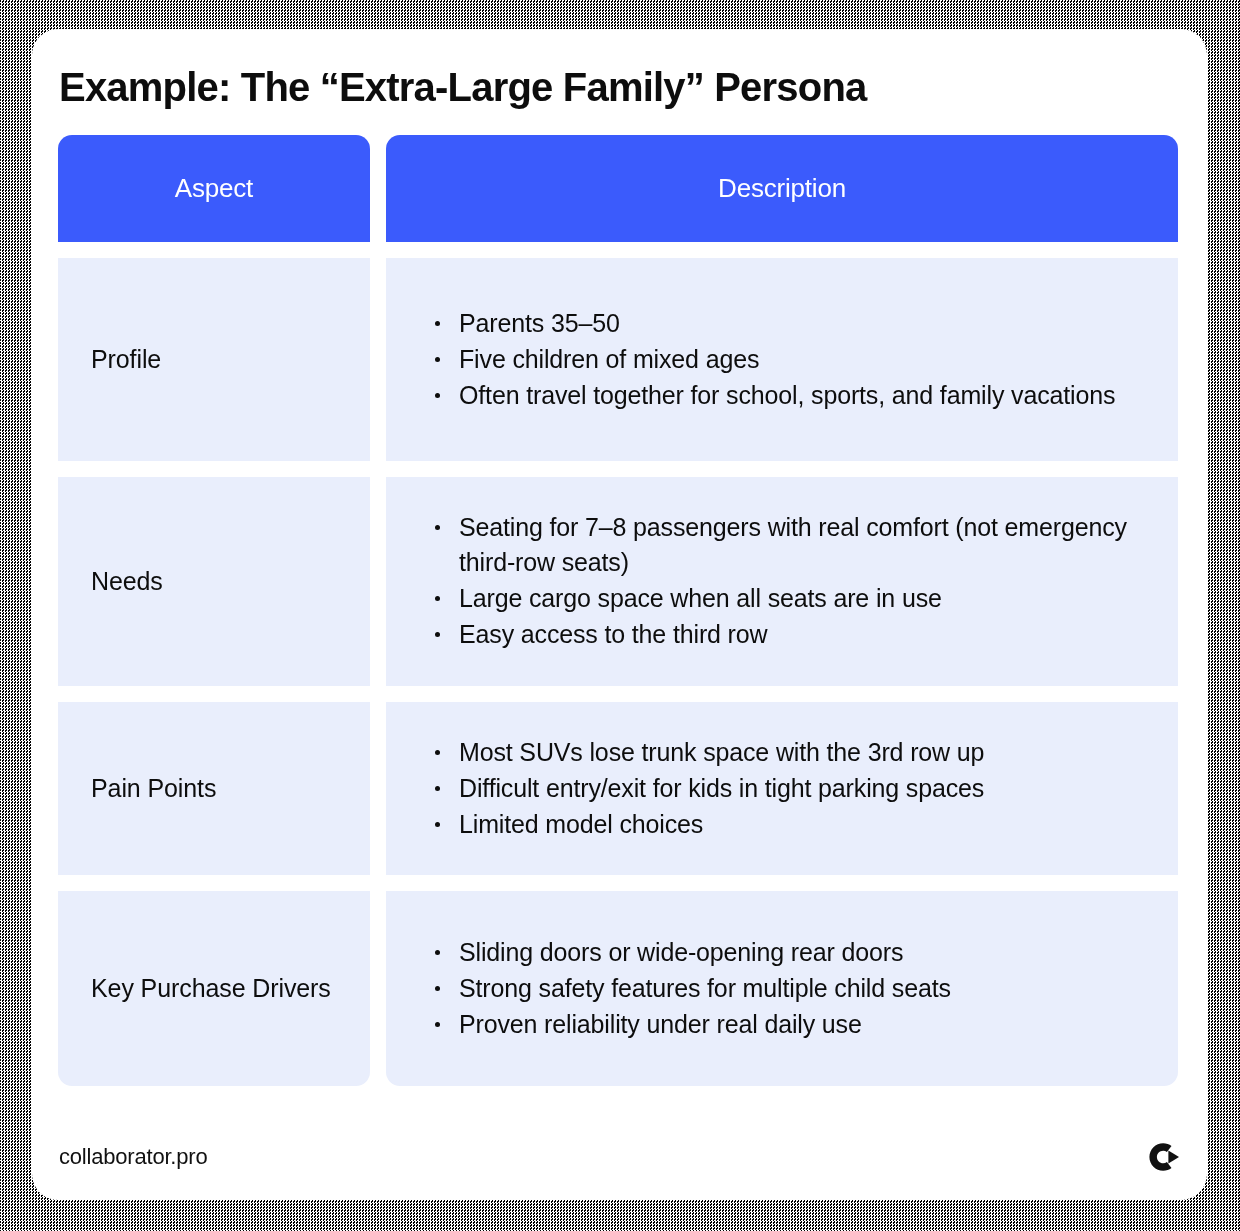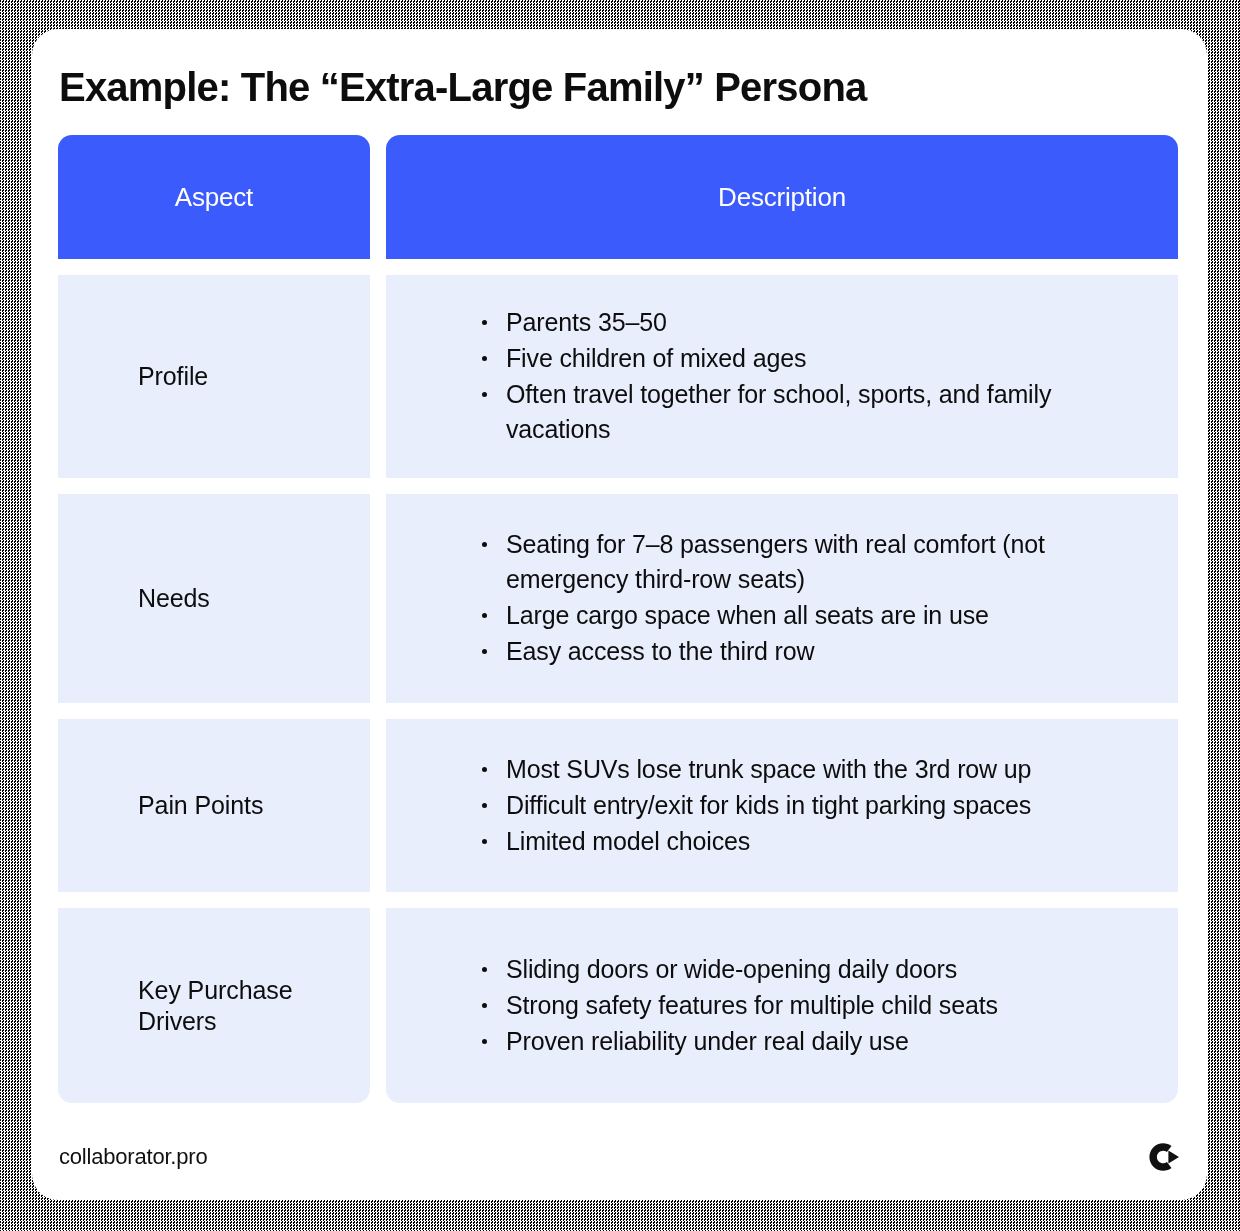--- a/index.html
+++ b/index.html
@@ -93,39 +93,38 @@
   .cell-desc {
     flex: 1 1 auto;
     display: flex;
     align-items: center;
   }
 
   
   .header-row .cell-aspect,
   .header-row .cell-desc {
     background: #3b5bfc;
-    height: 124px;
+    height: 107px;
     justify-content: center;
     align-items: center;
   }
   .header-row .cell-aspect { border-radius: 14px 14px 0 0; }
   .header-row .cell-desc   { border-radius: 14px 14px 0 0; }
 
   .header-label {
     color: #ffffff;
     font-size: 26px;
     font-weight: 500;
     letter-spacing: -0.2px;
   }
 
   
   .body-row .cell-aspect,
   .body-row .cell-desc {
     background: #e9eefc;
-    padding-left: 47px;
   }
 
   .body-row.row-0 .cell-aspect,
   .body-row.row-0 .cell-desc { height: 203px; }
   .body-row.row-1 .cell-aspect,
   .body-row.row-1 .cell-desc { height: 209px; }
   .body-row.row-2 .cell-aspect,
   .body-row.row-2 .cell-desc { height: 173px; }
   .body-row.row-3 .cell-aspect,
   .body-row.row-3 .cell-desc { height: 195px; }
@@ -251,21 +250,21 @@
           </ul>
         </div>
       </div>
 
       <div class="trow body-row row-3 last">
         <div class="cell-aspect">
           <span class="aspect-label">Key Purchase Drivers</span>
         </div>
         <div class="cell-desc">
           <ul class="bullet-list">
-            <li>Sliding doors or wide-opening daily doors</li>
+            <li>Sliding doors or wide-opening rear doors</li>
             <li>Strong safety features for multiple child seats</li>
             <li>Proven reliability under real daily use</li>
           </ul>
         </div>
       </div>
 
     </div>
 
     <div id="footer">
       <span id="footer-url">collaborator.pro</span>

